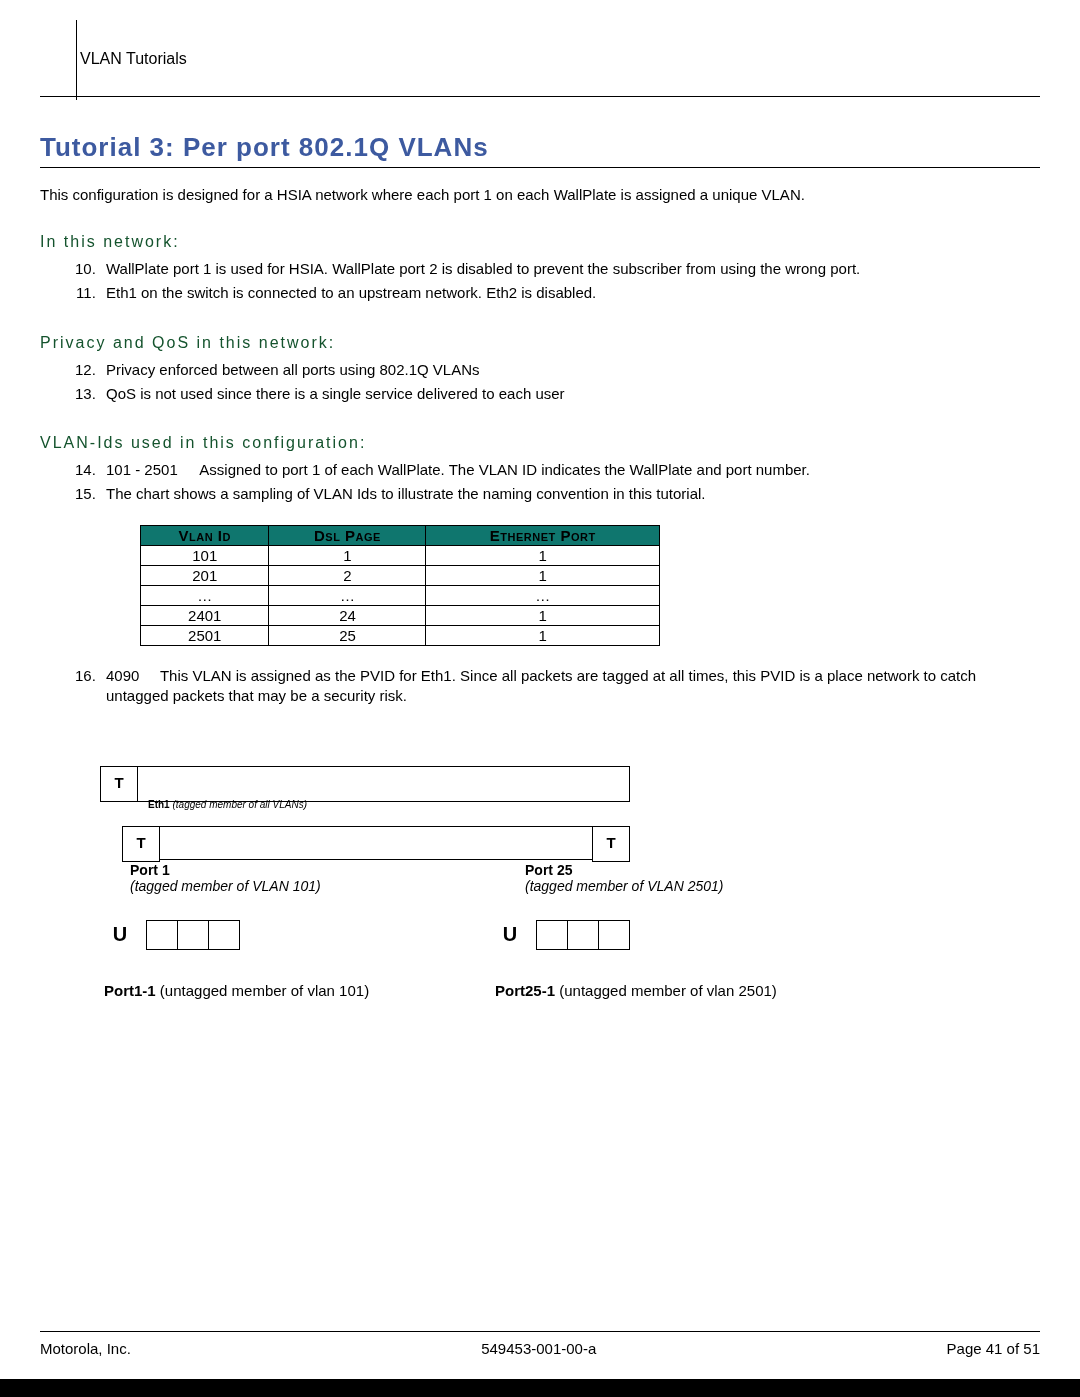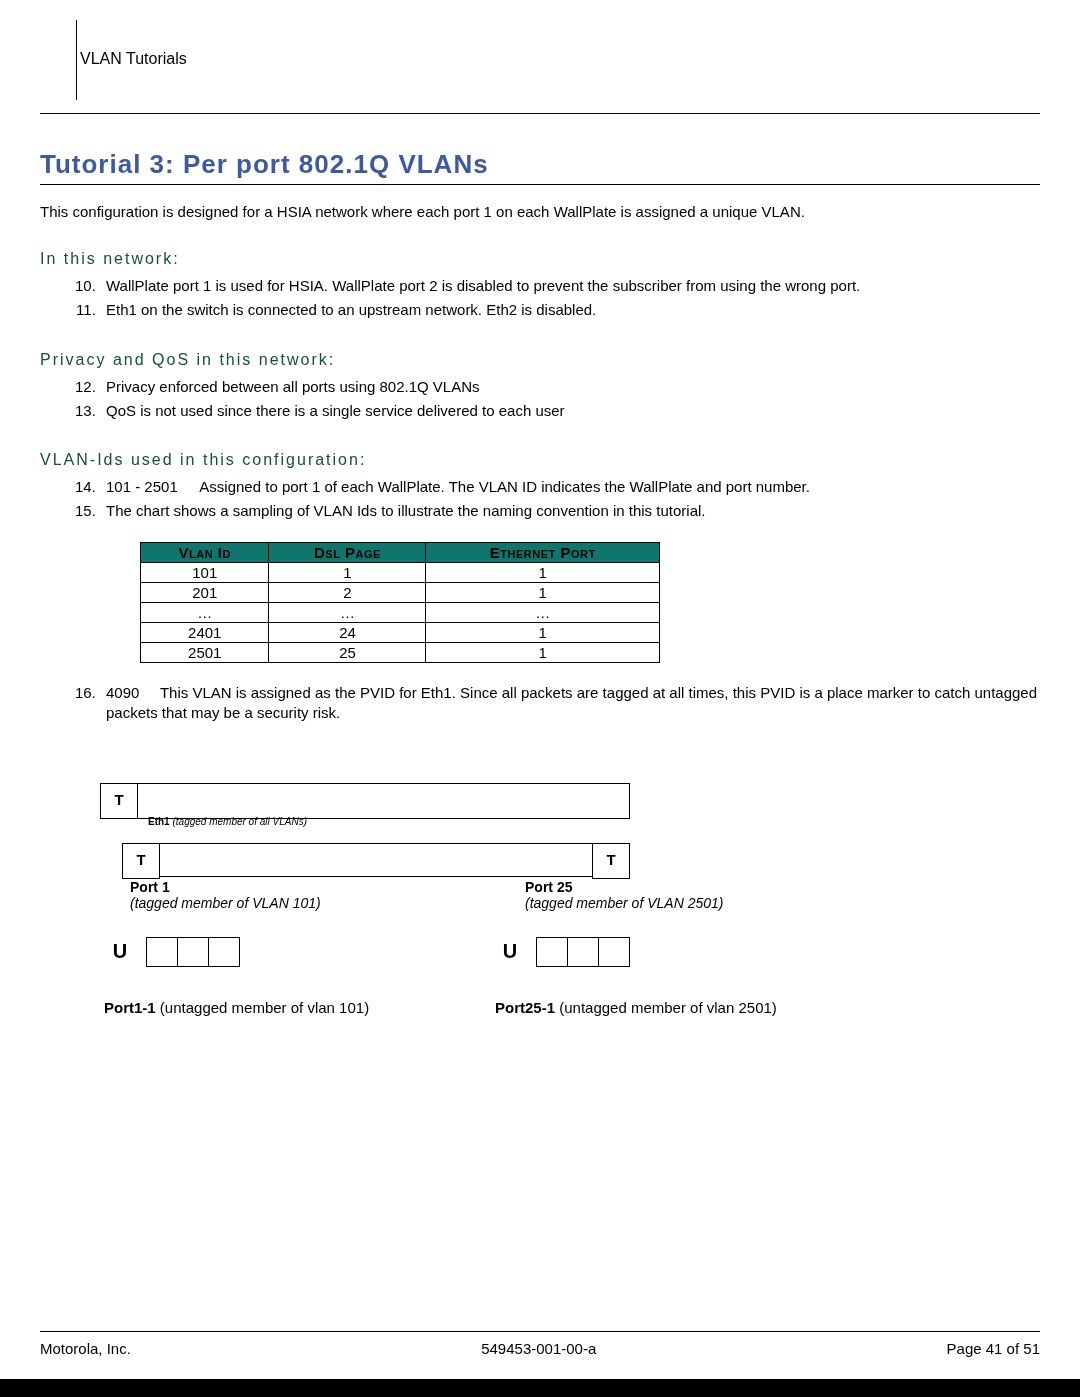--- a/index.html
+++ b/index.html
@@ -14,21 +14,21 @@
     width: 1080px;
     min-height: 1397px;
     margin: 0 auto;
     position: relative;
     box-sizing: border-box;
     padding: 50px 40px 0 40px;
   }
   .header-area {
     border-bottom: 1px solid #000;
     padding-left: 40px;
-    padding-bottom: 45px;
+    padding-bottom: 28px;
     position: relative;
   }
   .header-left-rule {
     position: absolute;
     left: 36px;
     top: -30px;
     width: 1px;
     height: 80px;
     background: #000;
   }
@@ -263,21 +263,21 @@
           <td>2501</td>
           <td>25</td>
           <td>1</td>
         </tr>
       </tbody>
     </table>
 
     <ol class="numbered" start="16">
       <li>
         <span class="inline-key" style="min-width:50px">4090</span>
-        <span class="row-text">This VLAN is assigned as the PVID for Eth1.  Since all packets are tagged at all times, this PVID is a place marker to catch untagged packets that may be a security risk.</span>
+        <span class="row-text">This VLAN is assigned as the PVID for Eth1.  Since all packets are tagged at all times, this PVID is a place network to catch untagged packets that may be a security risk.</span>
       </li>
     </ol>
 
     <div class="diagram">
       <div class="eth-row">
         <div class="tbox">T</div>
         <div class="eth-label">
           <b>Eth1</b>
           <i> <span> (</span><span>tagged member of all VLANs)</span></i>
         </div>

